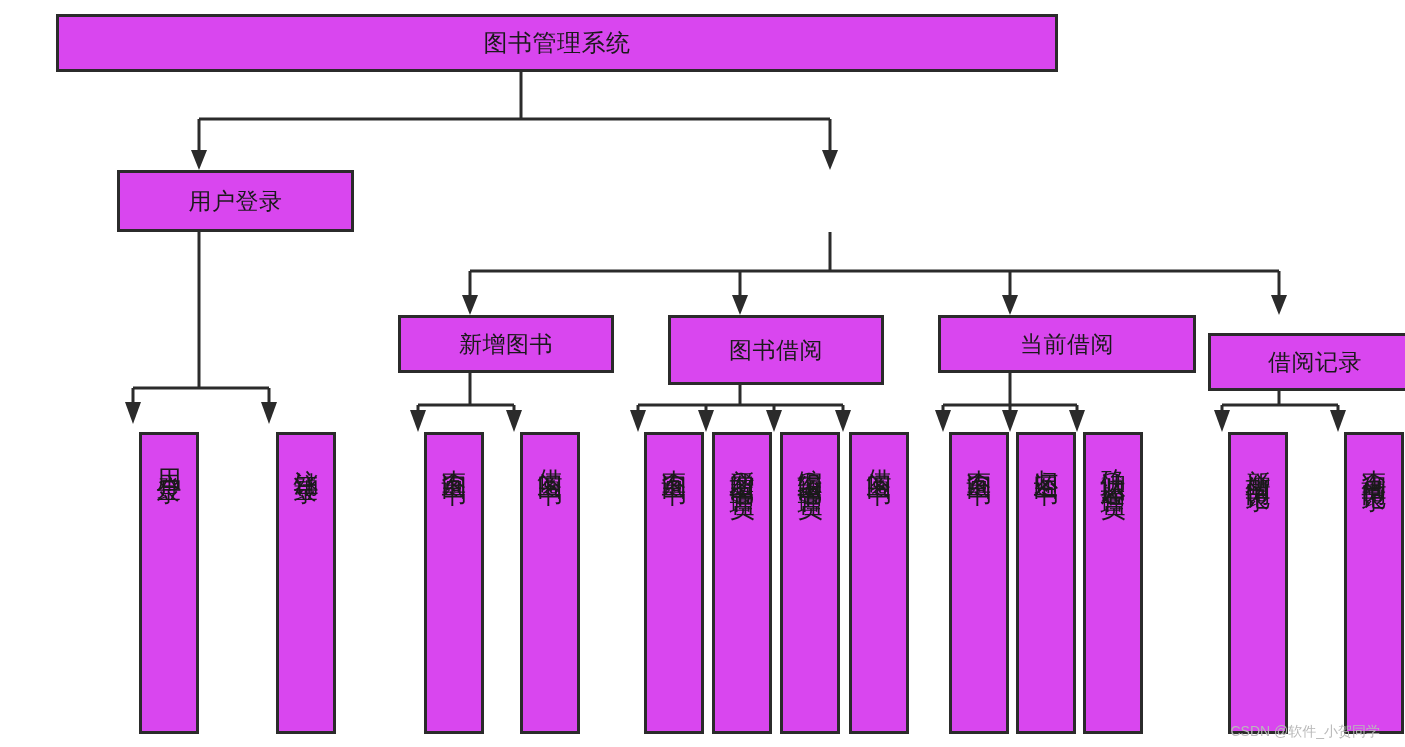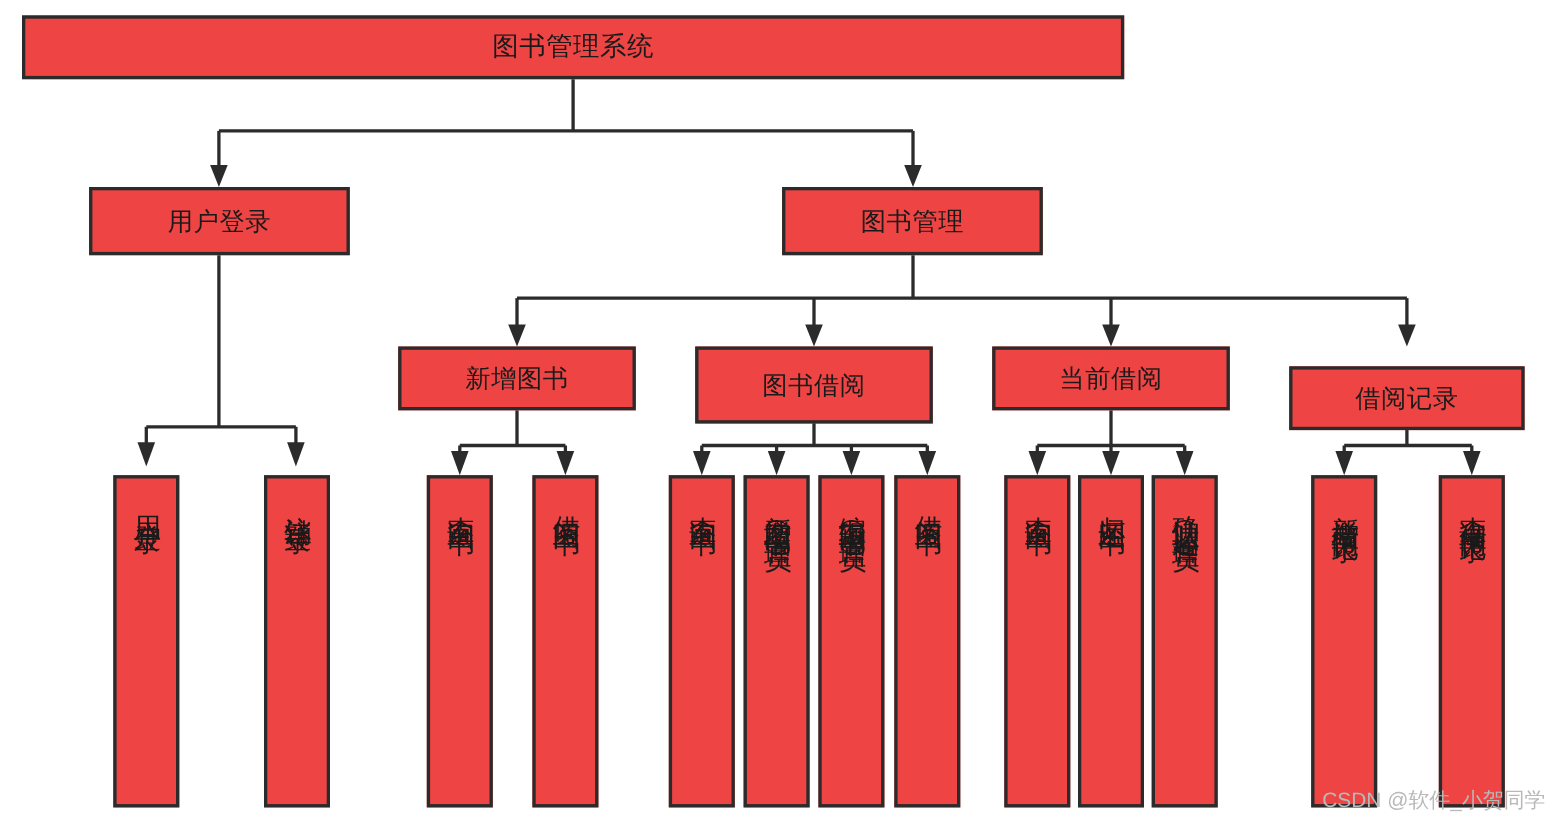--- a/index.html
+++ b/index.html
@@ -13,27 +13,28 @@
 
   
   #wires{position:absolute;left:0;top:0;width:1405px;height:747px;}
   #wires path,#wires line{stroke:#2b2b2b;stroke-width:3;fill:none;}
   #wires polygon{fill:#2b2b2b;}
 
   
   .node{
     position:absolute;
     box-sizing:border-box;
-    background:#ef4444;
+    background:#d946ef;
     border:3px solid #2b2b2b;
     display:flex;
     align-items:center;
     justify-content:center;
     color:#1a1a1a;
     z-index:2;
+    margin-left:36px;
   }
   .node .lbl{
     display:block;
     line-height:1.22;
     white-space:nowrap;
     letter-spacing:.5px;
   }
   
   .h .lbl{font-size:23px;}
   .root .lbl{font-size:24px;}
@@ -44,22 +45,22 @@
     writing-mode:vertical-rl;
     text-orientation:upright;
     font-size:25px;
     letter-spacing:4px;
     line-height:1;
   }
 
   
   #watermark{
     position:absolute;
-    right:0;bottom:6px;
-    font-size:19px;
+    right:25px;bottom:6px;
+    font-size:14px;
     color:#b9b9b9;
     z-index:5;
     white-space:nowrap;
     font-family:"Liberation Sans","DejaVu Sans",sans-serif;
   }
 </style>
 </head>
 <body>
 
 <div id="canvas">
@@ -128,31 +129,28 @@
     <polygon points="1330,410 1346,410 1338,432"></polygon>
   </svg>
 
   <div class="node h root" style="left:20px;top:14px;width:1002px;height:58px;">
     <span class="lbl">图书管理系统</span>
   </div>
 
   <div class="node h" style="left:81px;top:170px;width:237px;height:62px;">
     <span class="lbl">用户登录</span>
   </div>
-  <div class="node h" style="left:711px;top:170px;width:237px;height:62px;">
-    <span class="lbl">图书管理</span>
-  </div>
 
   <div class="node h" style="left:362px;top:315px;width:216px;height:58px;">
     <span class="lbl">新增图书</span>
   </div>
   <div class="node h" style="left:632px;top:315px;width:216px;height:70px;">
     <span class="lbl">图书借阅</span>
   </div>
-  <div class="node h" style="left:902px;top:315px;width:216px;height:58px;">
+  <div class="node h" style="left:902px;top:315px;width:258px;height:58px;">
     <span class="lbl">当前借阅</span>
   </div>
   <div class="node h" style="left:1172px;top:333px;width:214px;height:58px;">
     <span class="lbl">借阅记录</span>
   </div>
 
   <div class="node v" style="left:103px;top:432px;width:60px;height:302px;">
     <span class="lbl">用户登录</span>
   </div>
   <div class="node v" style="left:240px;top:432px;width:60px;height:302px;">

